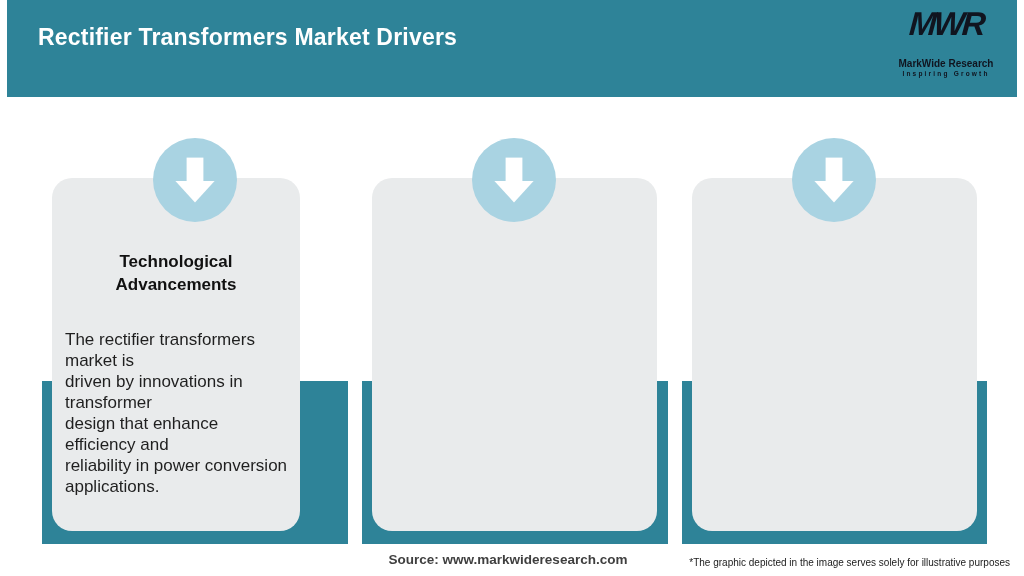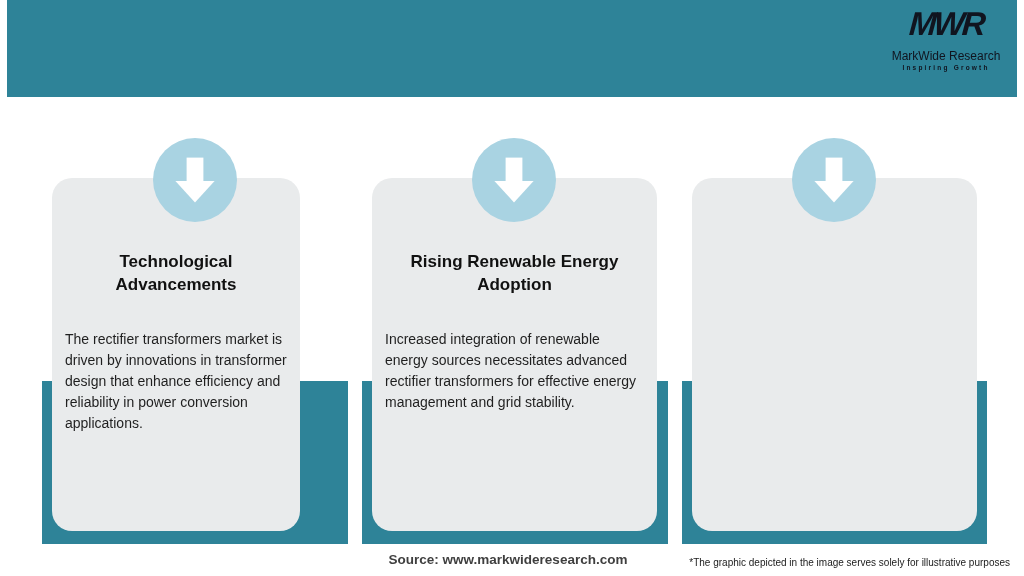--- a/index.html
+++ b/index.html
@@ -18,21 +18,21 @@
     position:absolute;left:31px;top:24px;
     color:#ffffff;font-size:23px;font-weight:bold;letter-spacing:.2px;
   }
   .logo{
     position:absolute;right:16px;top:9px;width:110px;text-align:center;color:#10141f;
   }
   .logo-acronym{
     font-size:33px;font-weight:bold;font-style:italic;line-height:30px;
     letter-spacing:-3px;transform:skewX(-4deg);
   }
-  .logo-name{font-size:12px;font-weight:normal;margin-top:10px;}
+  .logo-name{font-size:10px;font-weight:bold;margin-top:19px;}
   .logo-tagline{font-size:6.5px;font-weight:bold;letter-spacing:2.2px;margin-top:1px;}
   
   .band{
     position:absolute;top:381px;height:163px;background:var(--teal);
   }
   .band.b1{left:42px;width:306px;}
   .band.b2{left:362px;width:306px;}
   .band.b3{left:682px;width:305px;}
   
   .card{
@@ -42,21 +42,21 @@
   .card.c1{left:52px;width:248px;}
   .card.c2{left:372px;width:285px;}
   .card.c3{left:692px;width:285px;}
   .card-title{
     position:absolute;top:72px;left:10px;right:10px;
     text-align:center;font-weight:bold;font-size:17px;line-height:23px;
     color:#111111;white-space:pre-line;
   }
   .card-body{
     position:absolute;top:151px;left:13px;right:7px;
-    font-size:14px;line-height:21px;color:#1f1f1f;white-space:pre-line;
+    font-size:17px;line-height:21px;color:#1f1f1f;white-space:pre-line;
   }
   
   .circle{
     position:absolute;top:138px;width:84px;height:84px;border-radius:50%;
     background:var(--circle);display:flex;align-items:center;justify-content:center;
   }
   .circle.c1{left:153px;}
   .circle.c2{left:472px;}
   .circle.c3{left:792px;}
   .circle svg{display:block;}
@@ -67,46 +67,41 @@
   }
   .disclaimer{
     position:absolute;right:14px;top:557px;
     font-size:10px;color:#1a1a1a;
   }
 </style>
 </head>
 <body style="--teal: #2e8398; --circle: #a9d3e2; --card: #e9ebec;">
 
 <div class="header">
+  <div class="header-title">Rectifier Transformers Market Drivers</div>
   <div class="logo">
     <div class="logo-acronym">MWR</div>
     <div class="logo-name">MarkWide Research</div>
     <div class="logo-tagline">Inspiring Growth</div>
   </div>
 </div>
 
 <div class="band b1"></div>
 <div class="band b2"></div>
 <div class="band b3"></div>
 
 <div class="card c1">
   <div class="card-title">Technological Advancements</div>
   <div class="card-body">The rectifier transformers market is
 driven by innovations in transformer
 design that enhance efficiency and
 reliability in power conversion
 applications.</div>
 </div>
 <div class="card c2">
-  <div class="card-title">Rising Renewable Energy
-Adoption</div>
-  <div class="card-body">Increased integration of renewable
-energy sources necessitates advanced
-rectifier transformers for effective energy
-management and grid stability.</div>
 </div>
 <div class="card c3">
 </div>
 
 <div class="circle c1">
   <svg width="56" height="56" viewBox="0 0 60 60">
     <rect x="21" y="6" width="18" height="26" fill="#ffffff"></rect>
     <polygon points="9,31 51,31 30,54" fill="#ffffff"></polygon>
   </svg>
 </div>

